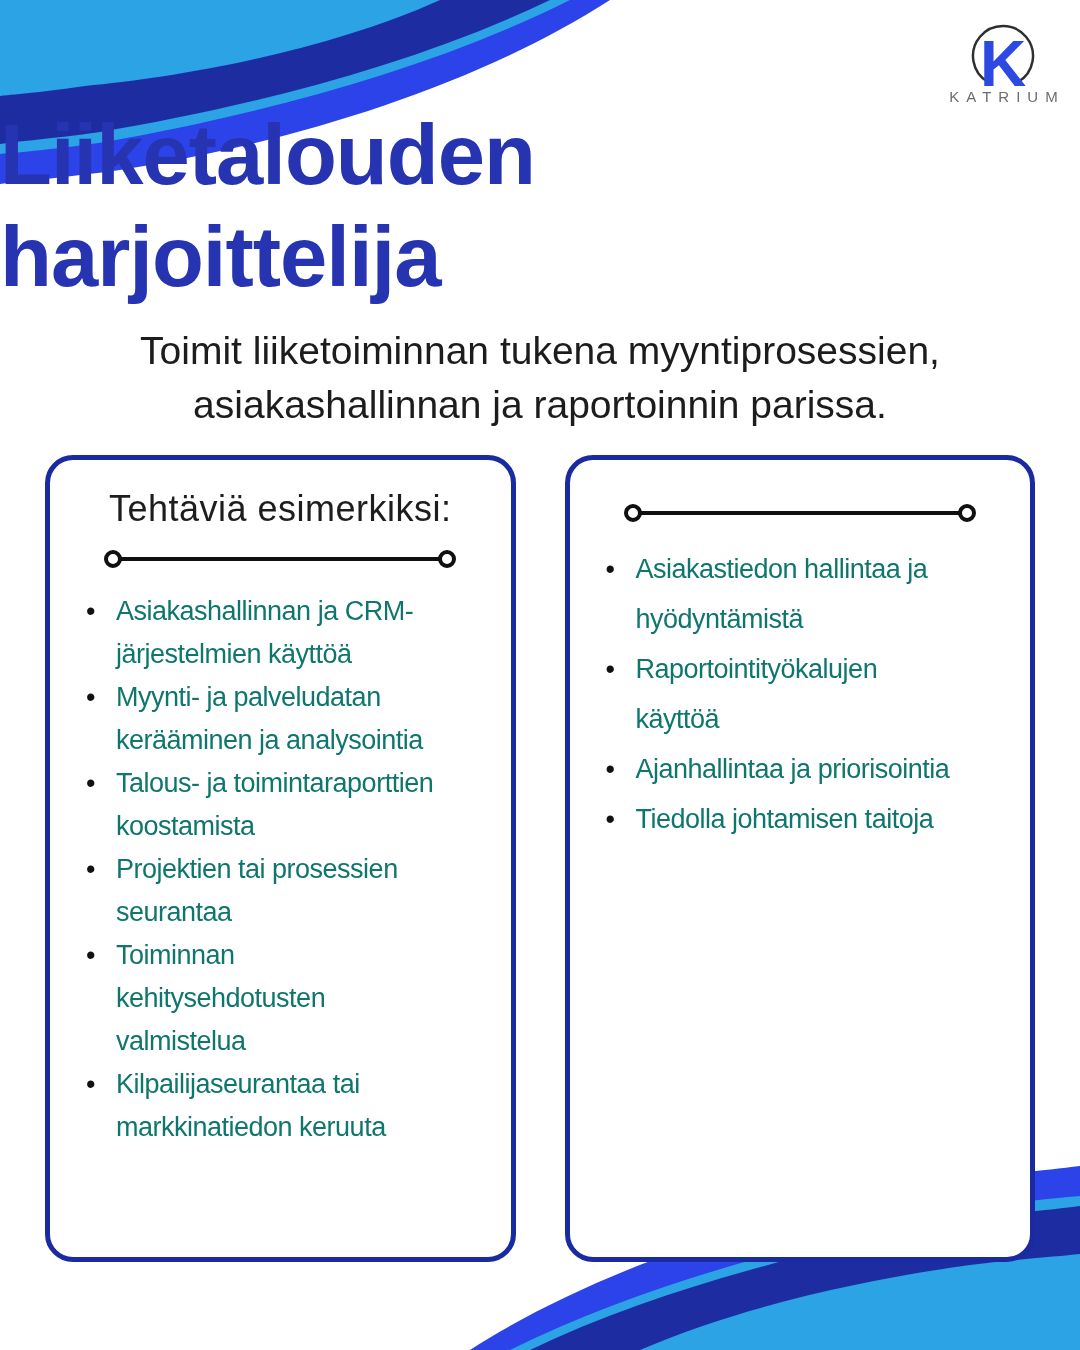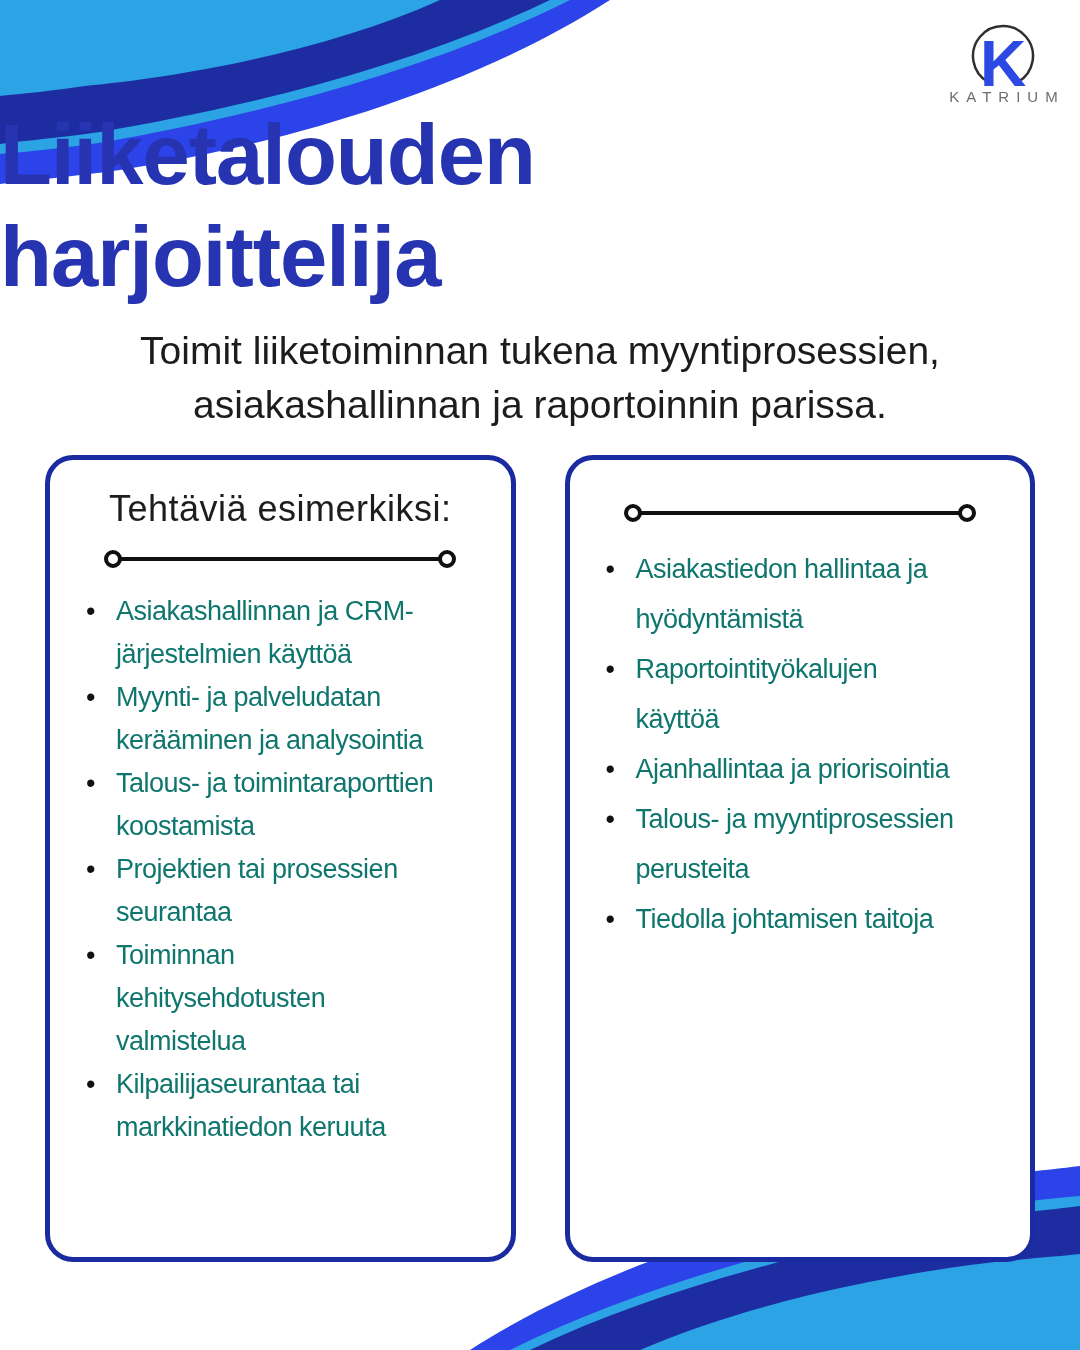--- a/index.html
+++ b/index.html
@@ -124,20 +124,18 @@
         <span class="divider-ring"></span>
         <span class="divider-line"></span>
         <span class="divider-ring"></span>
       </div>
       <ul class="card-list">
         <li>Asiakastiedon hallintaa ja
 hyödyntämistä</li>
         <li>Raportointityökalujen
 käyttöä</li>
         <li>Ajanhallintaa ja priorisointia</li>
-        <li>Talous- ja myyntiprosessien
-perusteita</li>
         <li>Tiedolla johtamisen taitoja</li>
       </ul>
     </section>
 
   </div>
 </div>
 
 </body></html>

